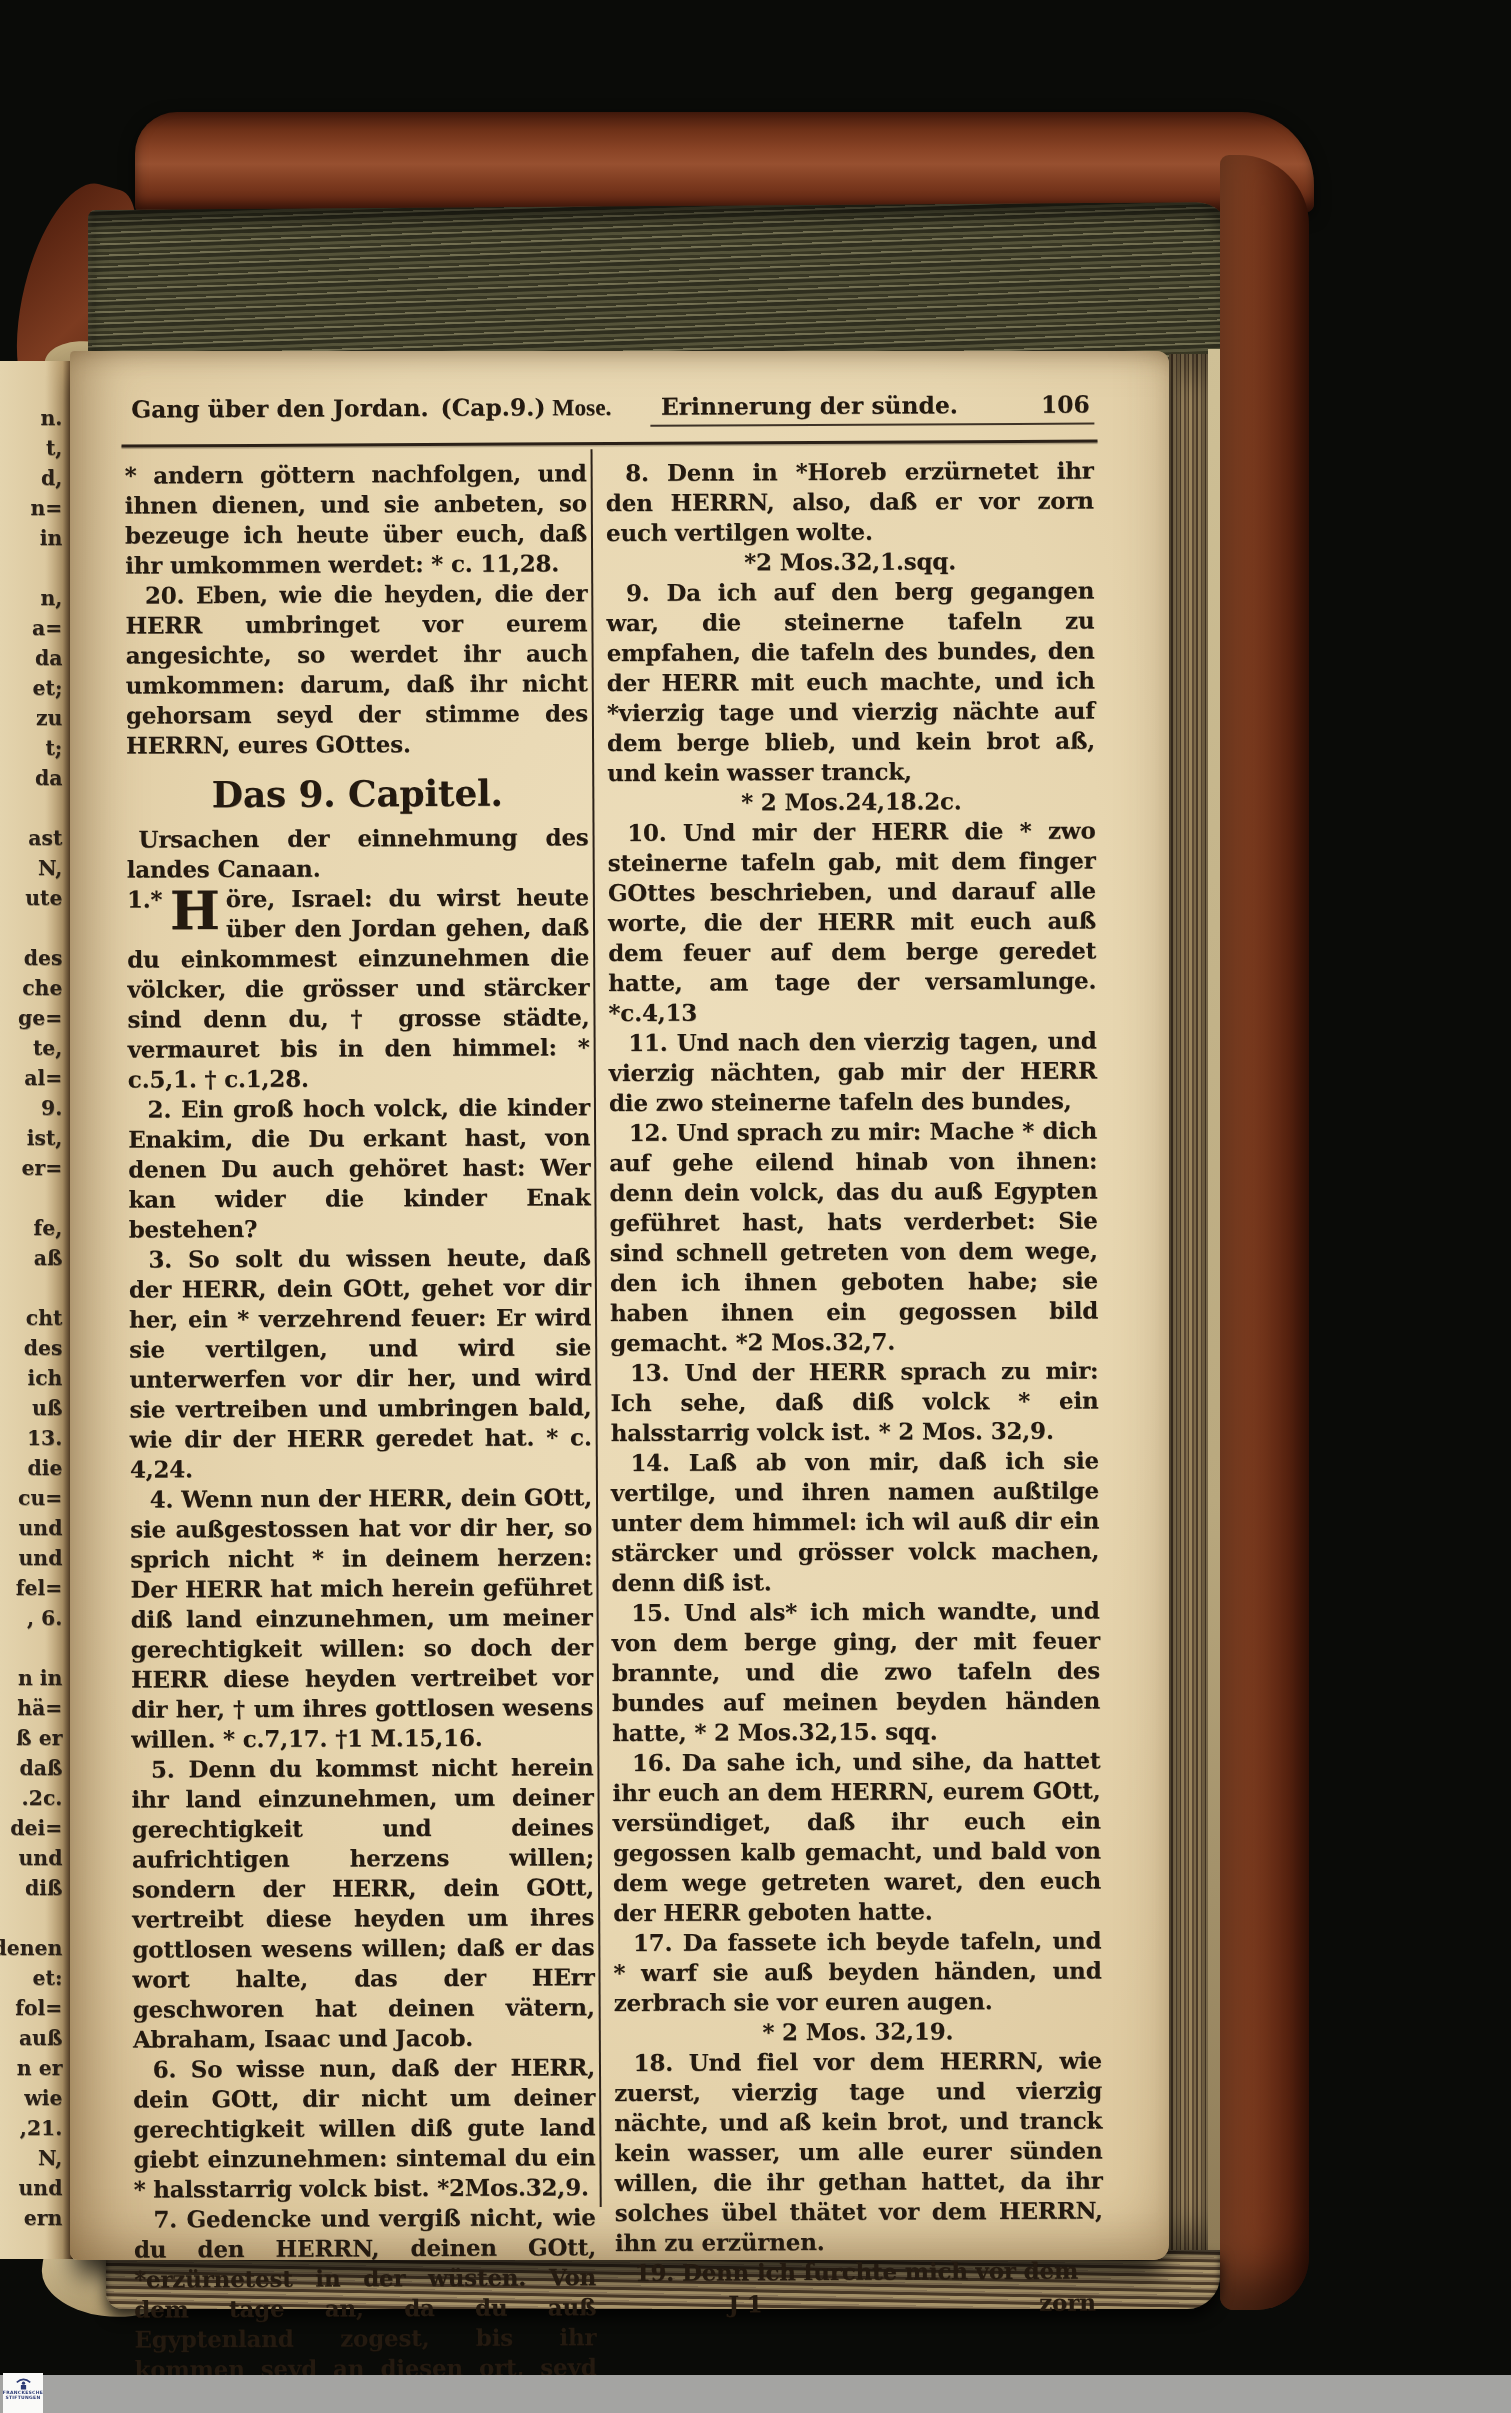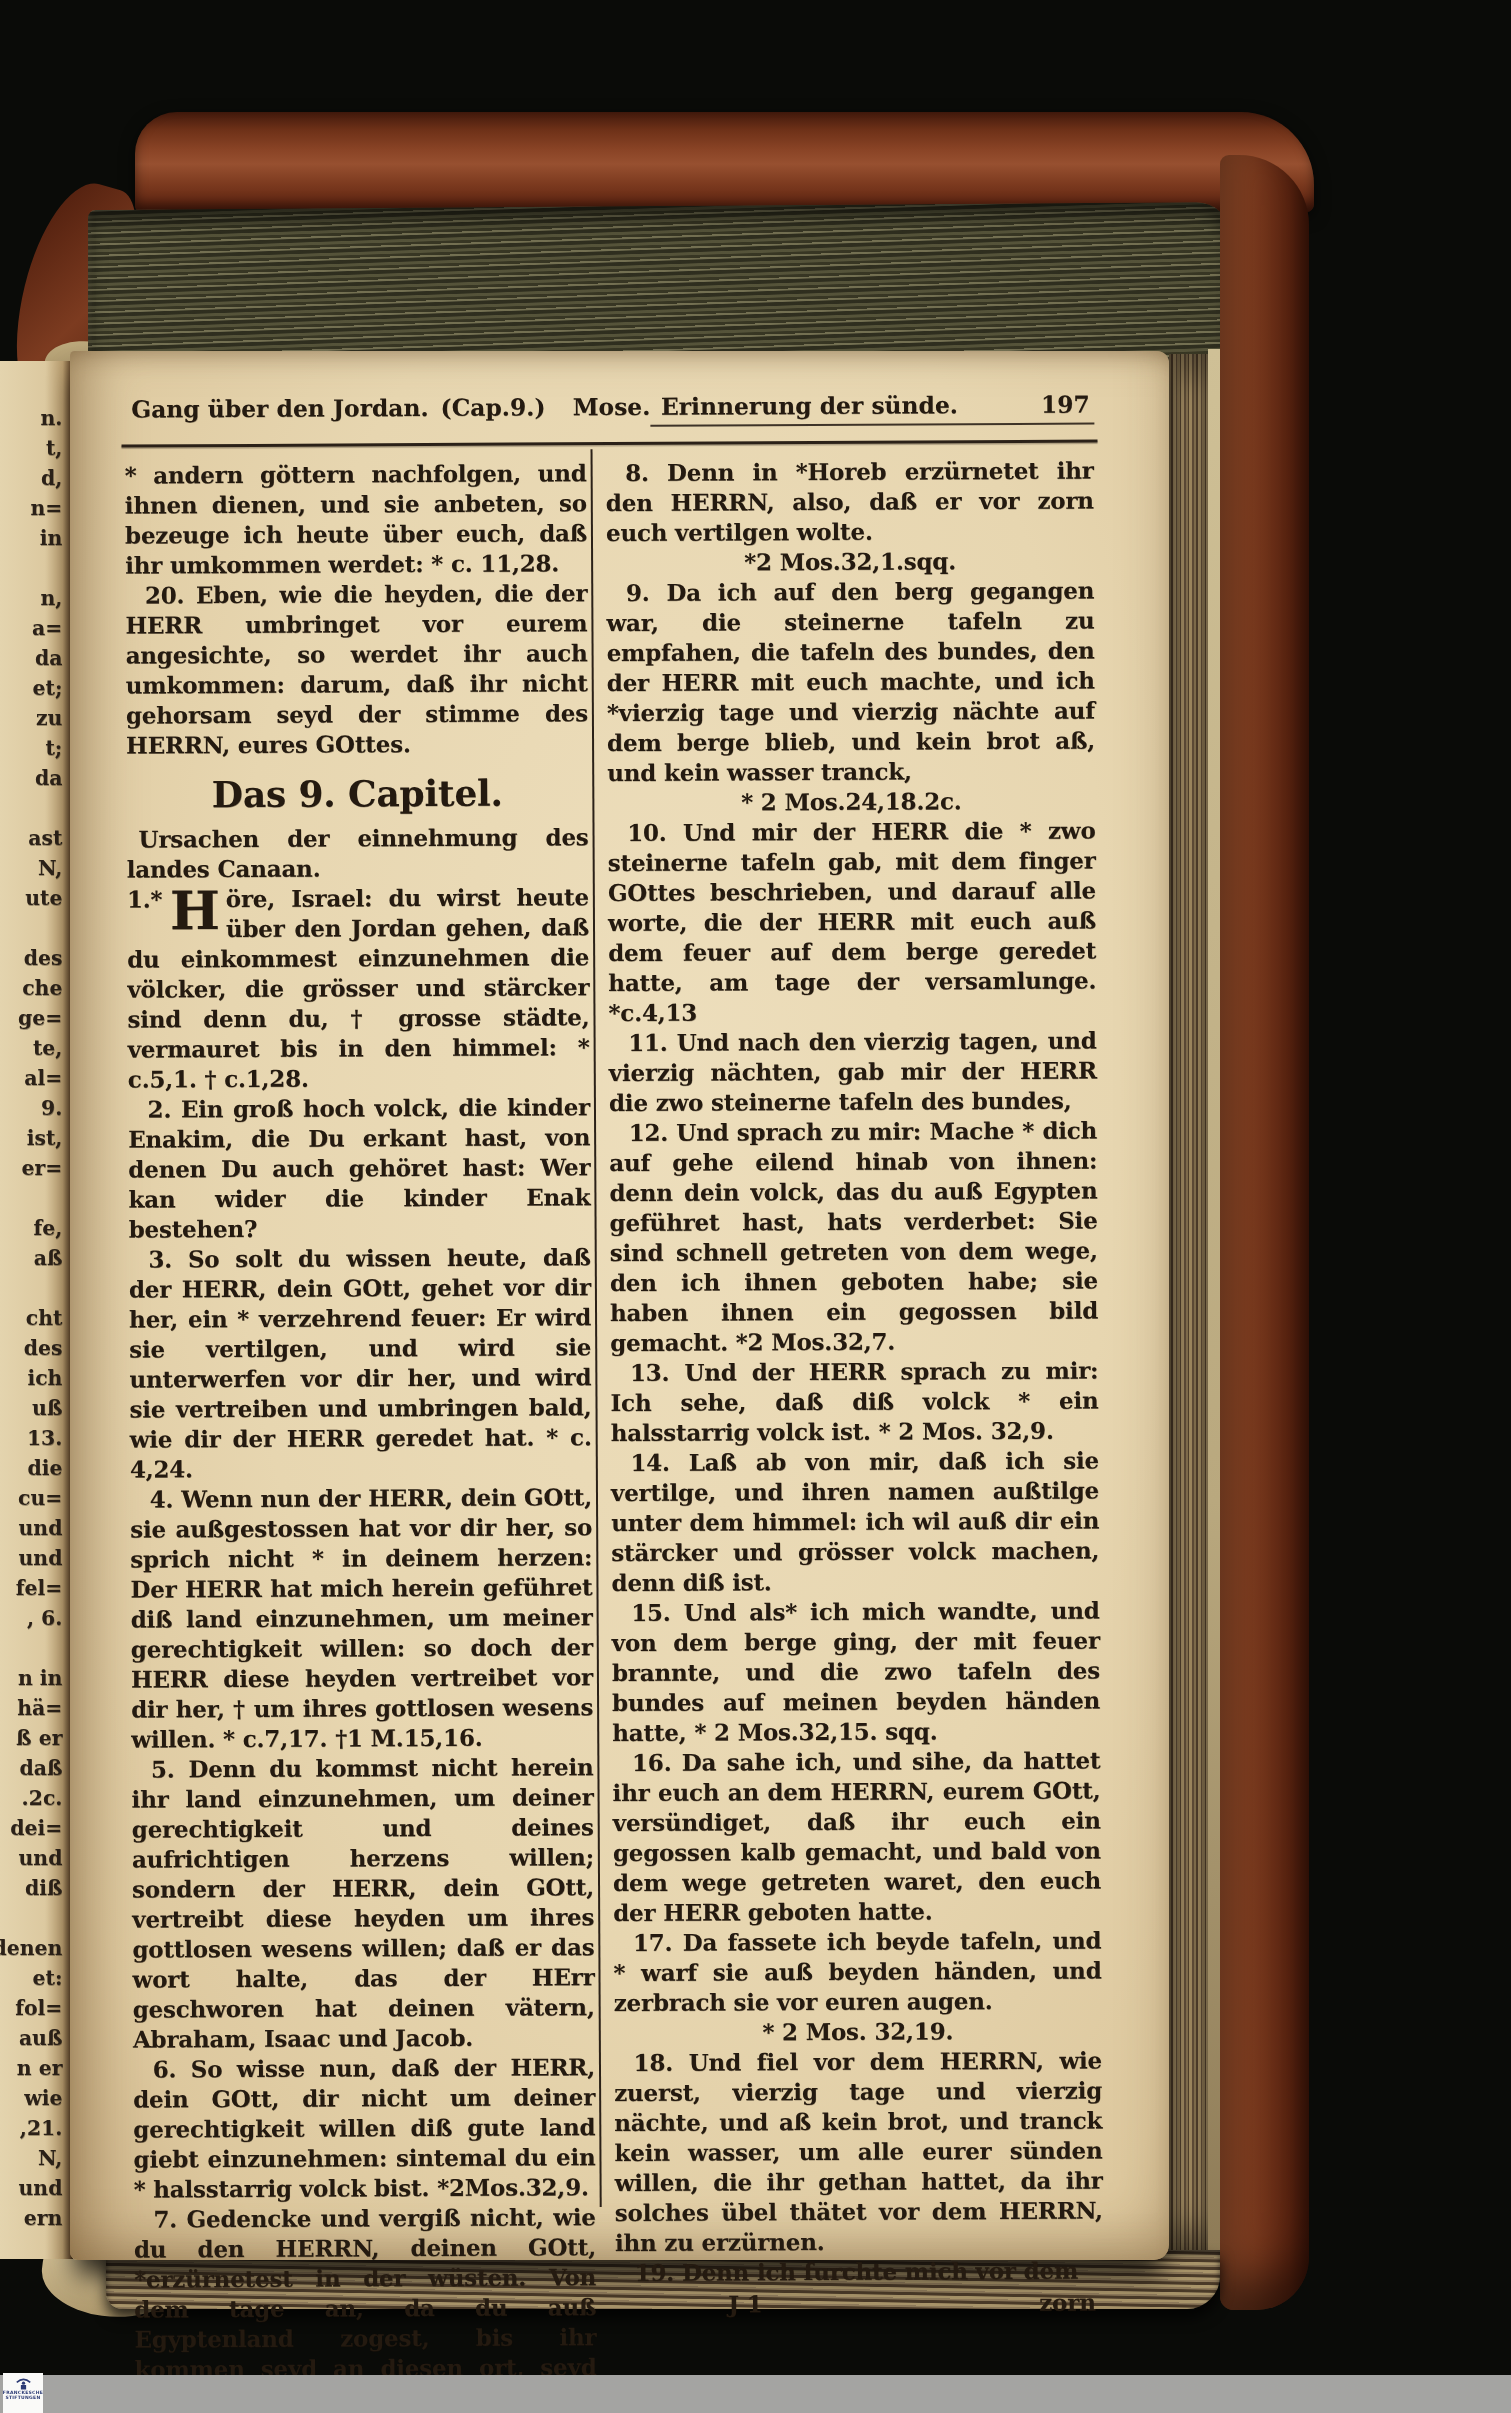--- a/index.html
+++ b/index.html
@@ -90,21 +90,21 @@
     transform:rotate(-.3deg);color:#241a10;
   }
   .header-row{
     position:absolute;left:59px;top:42px;width:970px;
     display:flex;align-items:baseline;
     font-size:23.4px;font-weight:700;
     text-shadow:0.3px 0.5px 0.5px rgba(30,20,10,.35);
   }
   .h-left{width:428px;text-align:center;white-space:nowrap;}
   .h-chapter{margin-left:12px;}
-  .h-book{width:98px;text-align:right;}
+  .h-book{width:98px;text-align:left;font-family:Liberation Serif, serif;}
   .h-right{flex:1;display:flex;justify-content:space-between;
     border-bottom:2.3px solid rgba(43,33,24,.9);padding:0 4.5px 3.8px 10.6px;}
   .head-rule{
     position:absolute;left:56px;top:91px;width:976px;height:3px;
     background:#2b2118;box-shadow:0 1.5px 0.8px rgba(43,33,24,.3);
   }
   .col-divider{
     position:absolute;left:525px;top:98px;width:2.3px;height:1758px;
     background:#2b2118;
   }
@@ -220,21 +220,21 @@
 <div class="page"></div>
 
 <div class="sheet-content">
   <div class="header-row">
     <div class="h-left">
       <span>Gang über den Jordan.</span><span class="h-chapter">(Cap.9.)</span>
     </div>
     <div class="h-book">Mose.</div>
     <div class="h-right">
       <span>Erinnerung der sünde.</span>
-      <span>197</span>
+      <span>106</span>
     </div>
   </div>
   <div class="head-rule"></div>
   <div class="col-divider"></div>
   <div class="column col-left">
       <div class="blk cont">* andern göttern nachfolgen, und ihnen dienen, und sie anbeten, so bezeuge ich heute über euch, daß ihr umkommen werdet: * c. 11,28.</div>
       <div class="blk verse">20. Eben, wie die heyden, die der HERR umbringet vor eurem angesichte, so werdet ihr auch umkommen: darum, daß ihr nicht gehorsam seyd der stimme des HERRN, eures GOttes.</div>
       <div class="blk heading">Das 9. Capitel.</div>
       <div class="blk summary">Ursachen der einnehmung des landes Canaan.</div>
       <div class="blk verse-drop"><span class="vnum">1.*</span><span class="dropcap">H</span>öre, Israel: du wirst heute über den Jordan gehen, daß du einkommest einzunehmen die völcker, die grösser und stärcker sind denn du, † grosse städte, vermauret bis in den himmel: * c.5,1. † c.1,28.</div>

